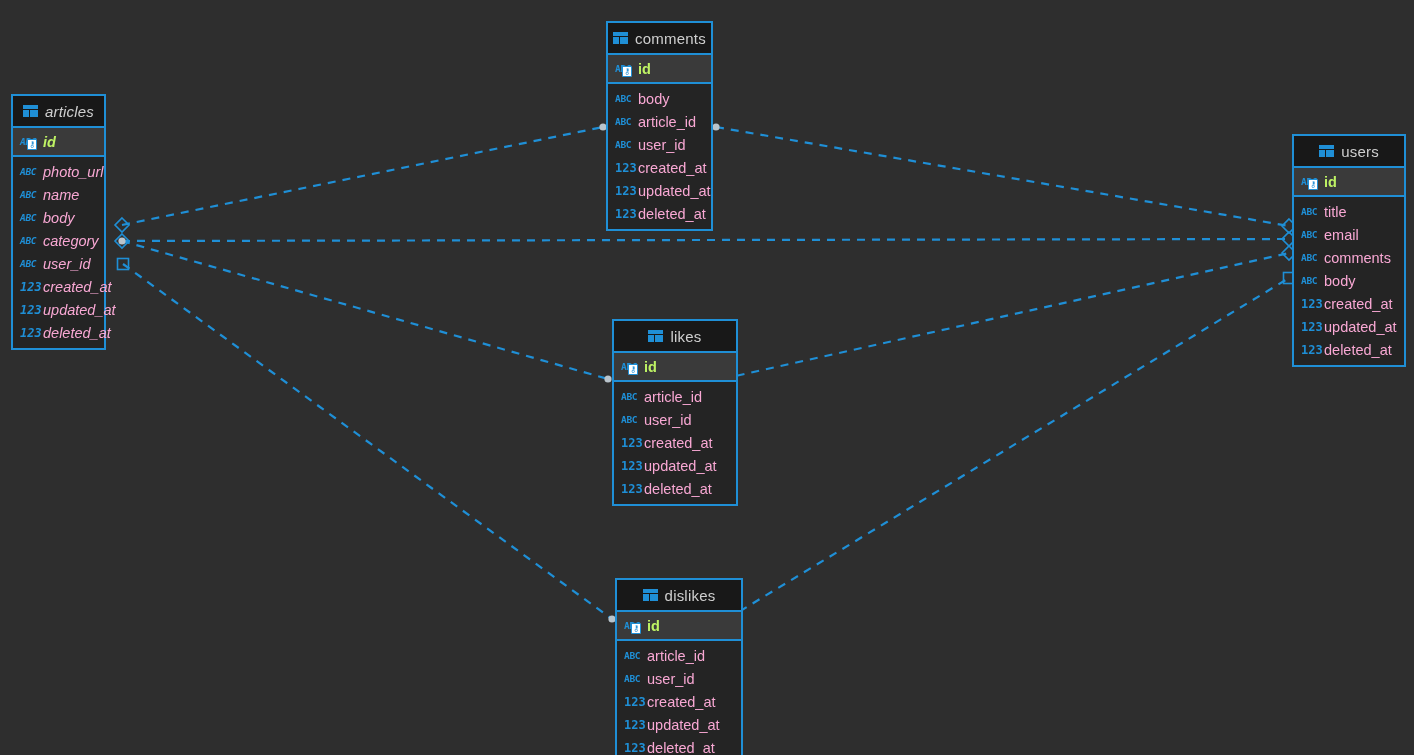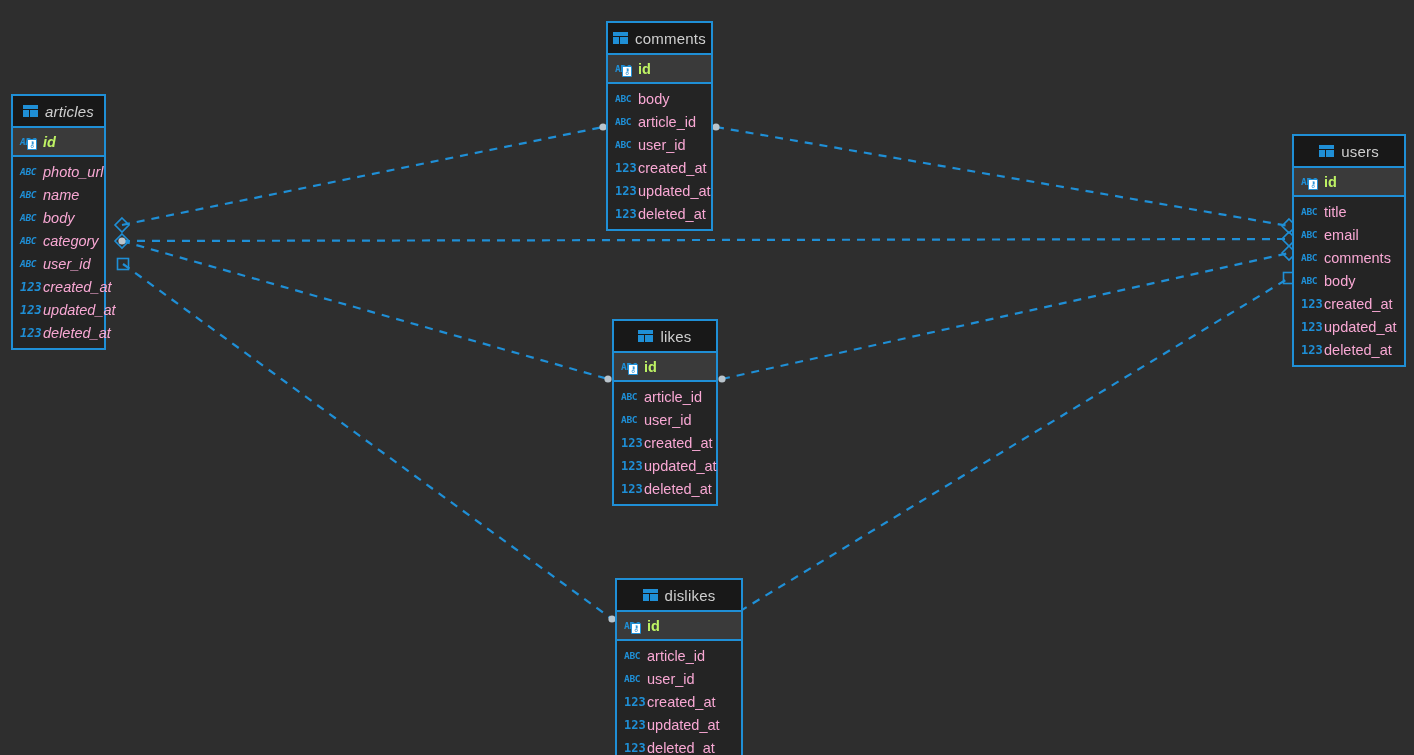--- a/index.html
+++ b/index.html
@@ -342,21 +342,21 @@
             <span class="col-name">updated_at</span>
           </div>
           <div class="col-row">
             <span class="type-icon num">
               <span class="glyph">123</span>
             </span>
             <span class="col-name">deleted_at</span>
           </div>
         </div>
       </div>
-      <div class="entity" style="left: 612px; top: 308px; width: 106px;">
+      <div class="entity" style="left: 612px; top: 308px; width: 126px;">
         <div class="entity-header">
           <span class="table-icon">
             <i class="bar"></i>
             <i class="c1"></i>
             <i class="c2"></i>
           </span>
           <span class="entity-title">likes</span>
         </div>
         <div class="pk-row">
           <span class="type-icon">

